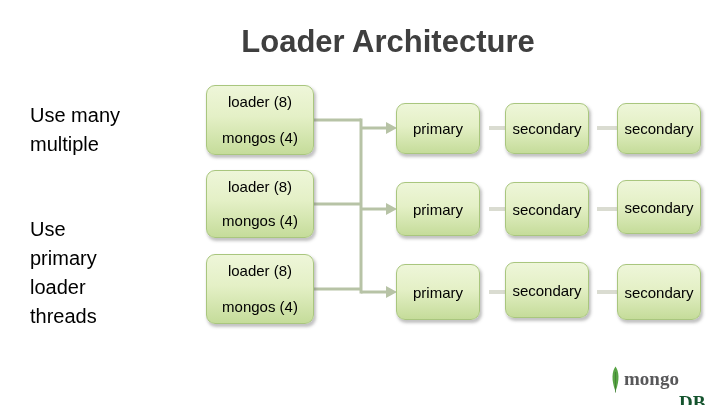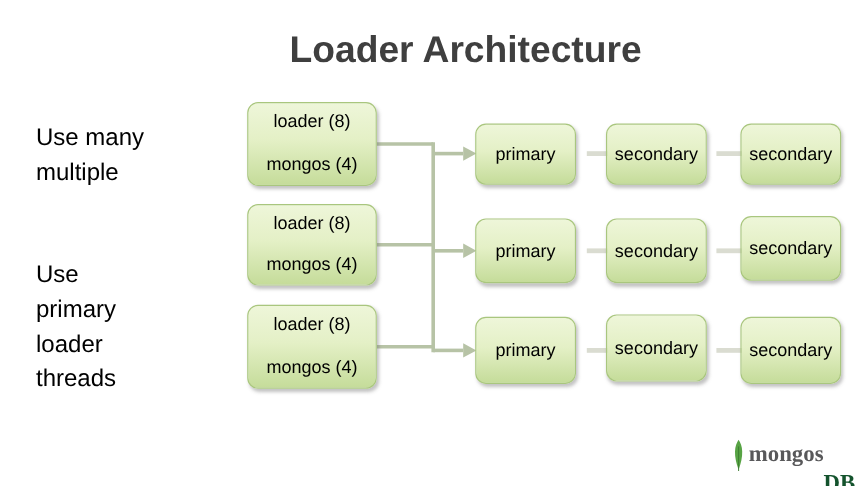--- a/index.html
+++ b/index.html
@@ -142,18 +142,18 @@
 
   <div class="gbox node-box" style="left:396px; top:264px; height:56px;">primary</div>
   <div class="gbox node-box" style="left:505px; top:262px; height:56px;">secondary</div>
   <div class="gbox node-box" style="left:617px; top:264px; height:56px;">secondary</div>
 
   <div class="logo">
     <svg width="11" height="27" viewBox="0 0 11 27">
       <path d="M5.5 0.5 C9 5.5, 10 13.5, 5.5 25.5 C1 13.5, 2 5.5, 5.5 0.5 Z" fill="#57a344"></path>
       <path d="M5.5 6 V26.5" stroke="#3e7d31" stroke-width="0.8"></path>
     </svg>
-    <span class="word mongo">mongos</span>
+    <span class="word mongo">mongo</span>
       <span class="word db">DB</span>
       <span class="word db">.</span>
   </div>
 
 </div>
 
 </body></html>

